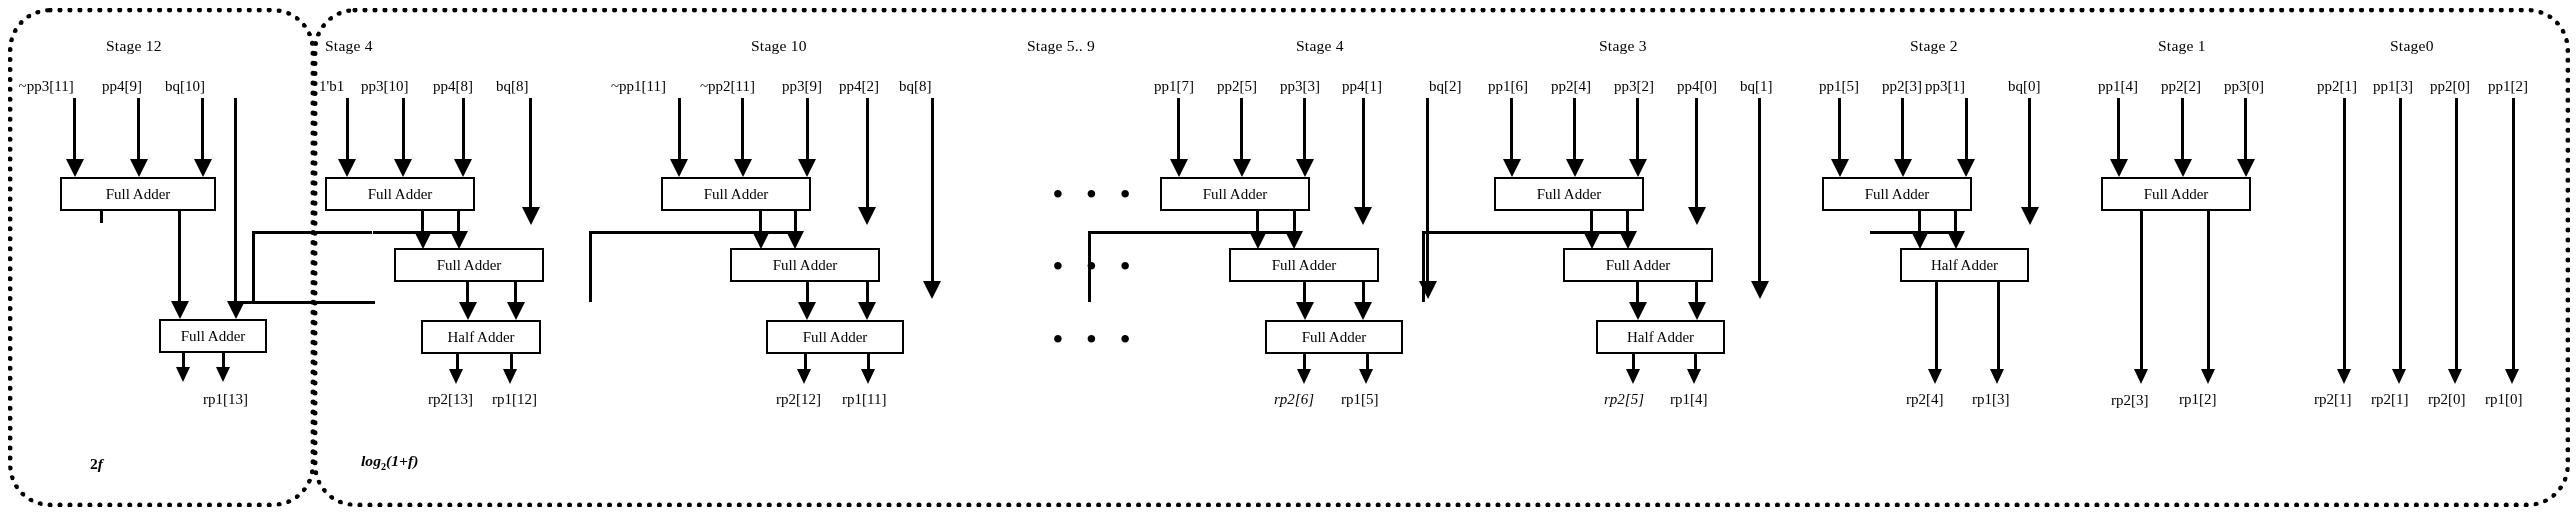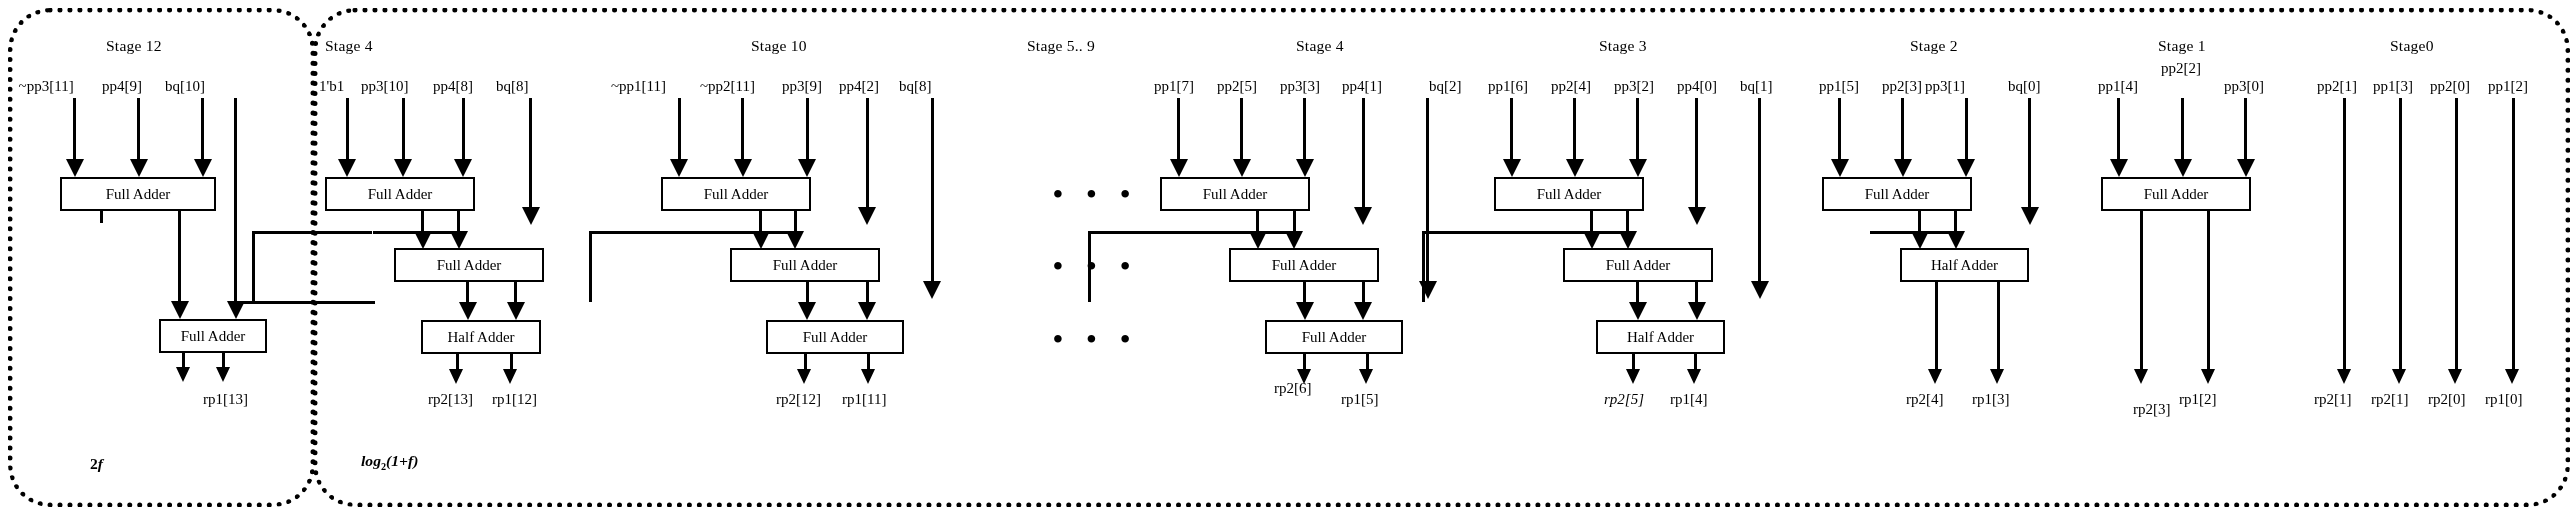--- a/index.html
+++ b/index.html
@@ -260,21 +260,21 @@
   <div class="hline" style="left:1088px;top:231px;width:120px;"></div>
   <div class="vline" style="left:1088px;top:231px;height:71px;"></div>
 
   <div class="adder" style="left:1265px;top:320px;width:138px;height:34px;">Full Adder</div>
 
   <div class="vline" style="left:1303px;top:353px;height:18px;"></div>
   <div class="arrow sm" style="left:1297px;top:369px;"></div>
   <div class="vline" style="left:1366px;top:353px;height:18px;"></div>
   <div class="arrow sm" style="left:1359px;top:369px;"></div>
 
-  <div class="out-label" style="left:1274px;top:380px;">rp2[6]</div>
+  <div class="out-label" style="left:1274px;top:391px;font-style:italic;">rp2[6]</div>
   <div class="out-label" style="left:1341px;top:391px;">rp1[5]</div>
 
   <div class="stage-label" style="left:1599px;top:37px;">Stage 3</div>
 
   <div class="sig" style="left:1488px;top:78px;">pp1[6]</div>
   <div class="sig" style="left:1551px;top:78px;">pp2[4]</div>
   <div class="sig" style="left:1614px;top:78px;">pp3[2]</div>
   <div class="sig" style="left:1677px;top:78px;">pp4[0]</div>
   <div class="sig" style="left:1740px;top:78px;">bq[1]</div>
 
@@ -347,38 +347,38 @@
   <div class="arrow sm" style="left:1928px;top:369px;"></div>
   <div class="vline" style="left:1997px;top:281px;height:90px;"></div>
   <div class="arrow sm" style="left:1990px;top:369px;"></div>
 
   <div class="out-label" style="left:1906px;top:391px;">rp2[4]</div>
   <div class="out-label" style="left:1972px;top:391px;">rp1[3]</div>
 
   <div class="stage-label" style="left:2158px;top:37px;">Stage 1</div>
 
   <div class="sig" style="left:2098px;top:78px;">pp1[4]</div>
-  <div class="sig" style="left:2161px;top:60px;">pp2[2]</div>
+  <div class="sig" style="left:2161px;top:78px;">pp2[2]</div>
   <div class="sig" style="left:2224px;top:78px;">pp3[0]</div>
 
   <div class="vline" style="left:2117px;top:98px;height:65px;"></div>
   <div class="arrow" style="left:2110px;top:159px;"></div>
   <div class="vline" style="left:2181px;top:98px;height:65px;"></div>
   <div class="arrow" style="left:2174px;top:159px;"></div>
   <div class="vline" style="left:2244px;top:98px;height:65px;"></div>
   <div class="arrow" style="left:2237px;top:159px;"></div>
 
   <div class="adder" style="left:2101px;top:177px;width:150px;height:34px;">Full Adder</div>
 
   <div class="vline" style="left:2140px;top:210px;height:161px;"></div>
   <div class="arrow sm" style="left:2134px;top:369px;"></div>
   <div class="vline" style="left:2207px;top:210px;height:161px;"></div>
   <div class="arrow sm" style="left:2201px;top:369px;"></div>
 
-  <div class="out-label" style="left:2111px;top:401px;margin-left:22px;">rp2[3]</div>
+  <div class="out-label" style="left:2111px;top:392px;">rp2[3]</div>
   <div class="out-label" style="left:2179px;top:391px;">rp1[2]</div>
 
   <div class="stage-label" style="left:2390px;top:37px;">Stage0</div>
 
   <div class="sig" style="left:2317px;top:78px;">pp2[1]</div>
   <div class="sig" style="left:2373px;top:78px;">pp1[3]</div>
   <div class="sig" style="left:2430px;top:78px;">pp2[0]</div>
   <div class="sig" style="left:2488px;top:78px;">pp1[2]</div>
 
   <div class="vline" style="left:2343px;top:98px;height:274px;"></div>

